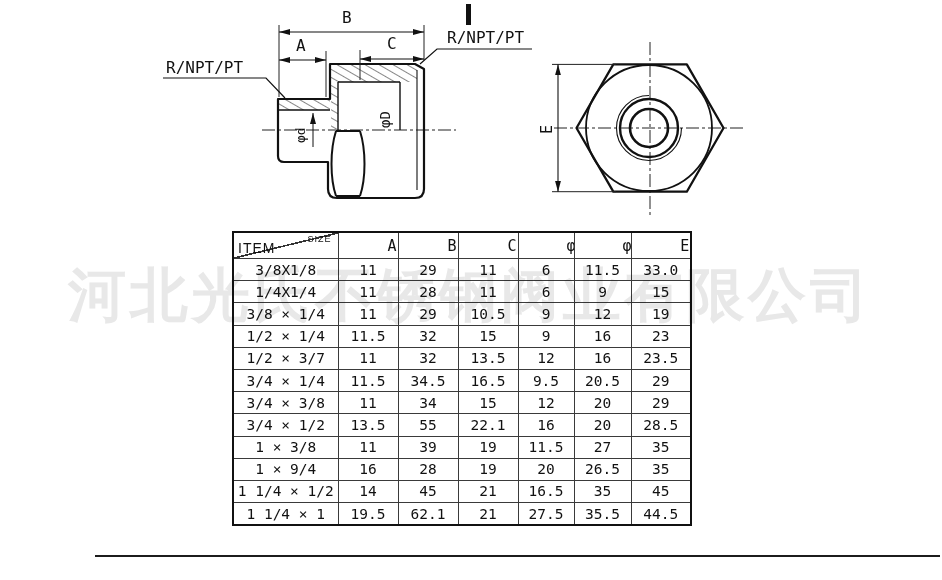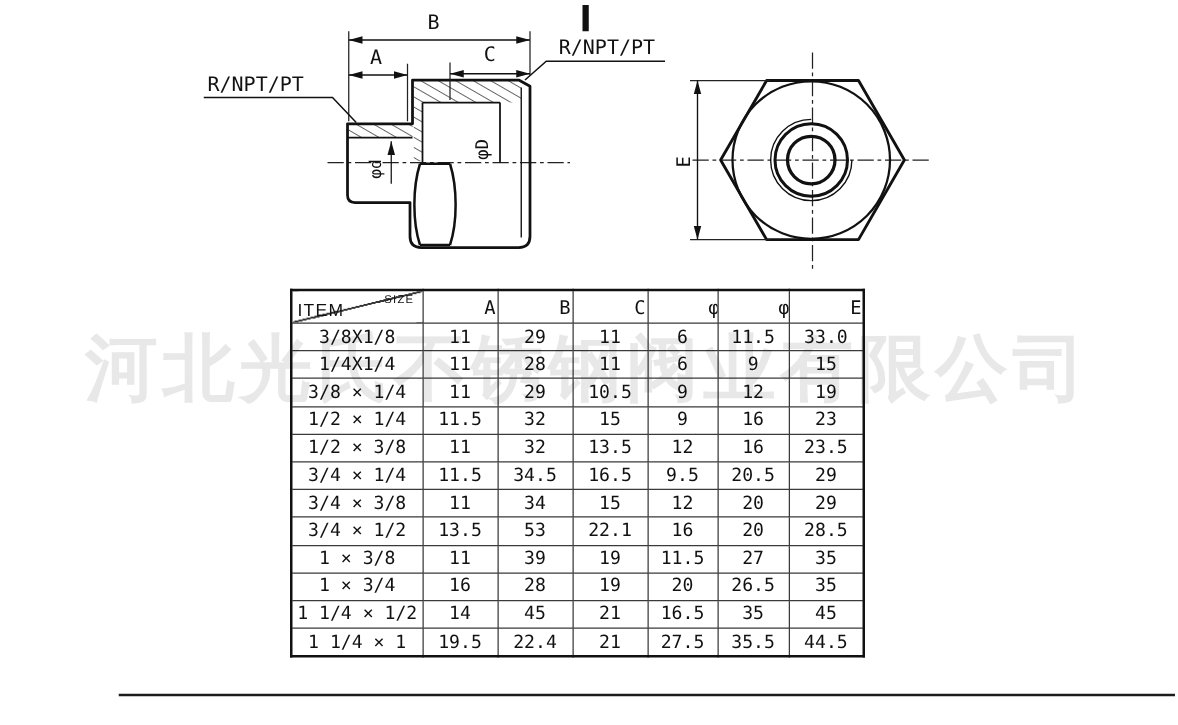--- a/index.html
+++ b/index.html
@@ -183,21 +183,21 @@
         <tr>
           <td>1/2 × 1/4</td>
           <td>11.5</td>
           <td>32</td>
           <td>15</td>
           <td>9</td>
           <td>16</td>
           <td>23</td>
         </tr>
         <tr>
-          <td>1/2 × 3/8</td>
+          <td>1/2 × 3/7</td>
           <td>11</td>
           <td>32</td>
           <td>13.5</td>
           <td>12</td>
           <td>16</td>
           <td>23.5</td>
         </tr>
         <tr>
           <td>3/4 × 1/4</td>
           <td>11.5</td>
@@ -212,57 +212,57 @@
           <td>11</td>
           <td>34</td>
           <td>15</td>
           <td>12</td>
           <td>20</td>
           <td>29</td>
         </tr>
         <tr>
           <td>3/4 × 1/2</td>
           <td>13.5</td>
-          <td>53</td>
+          <td>55</td>
           <td>22.1</td>
           <td>16</td>
           <td>20</td>
           <td>28.5</td>
         </tr>
         <tr>
           <td>1 × 3/8</td>
           <td>11</td>
           <td>39</td>
           <td>19</td>
           <td>11.5</td>
           <td>27</td>
           <td>35</td>
         </tr>
         <tr>
-          <td>1 × 3/4</td>
+          <td>1 × 9/4</td>
           <td>16</td>
           <td>28</td>
           <td>19</td>
           <td>20</td>
           <td>26.5</td>
           <td>35</td>
         </tr>
         <tr>
           <td>1 1/4 × 1/2</td>
           <td>14</td>
           <td>45</td>
           <td>21</td>
           <td>16.5</td>
           <td>35</td>
           <td>45</td>
         </tr>
         <tr>
           <td>1 1/4 × 1</td>
           <td>19.5</td>
-          <td>22.4</td>
+          <td>62.1</td>
           <td>21</td>
           <td>27.5</td>
           <td>35.5</td>
           <td>44.5</td>
         </tr>
       </tbody>
   </table>
 
   <div class="bottom-rule"></div>
 </div>

